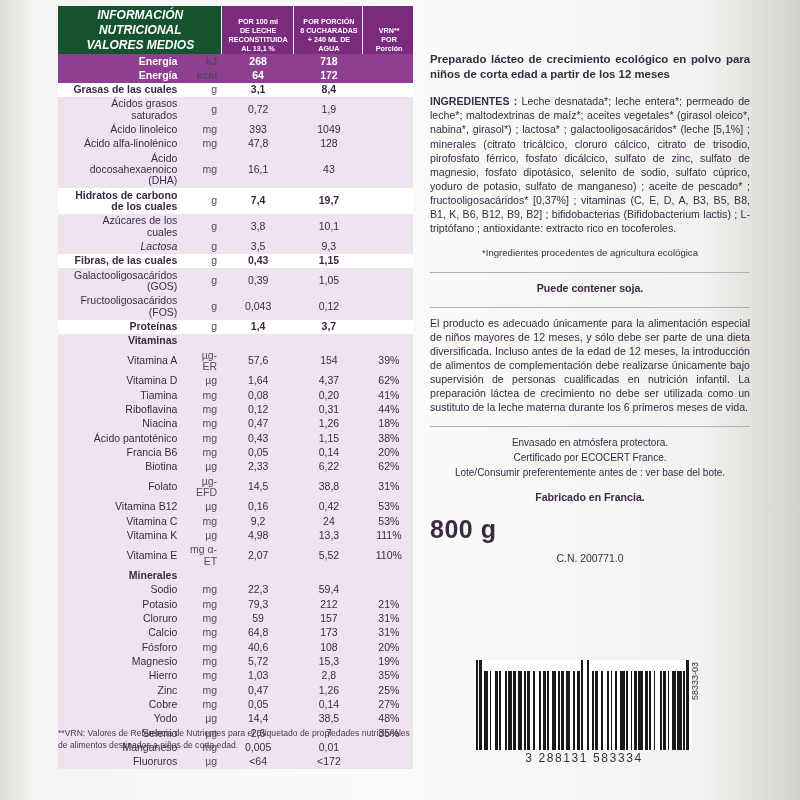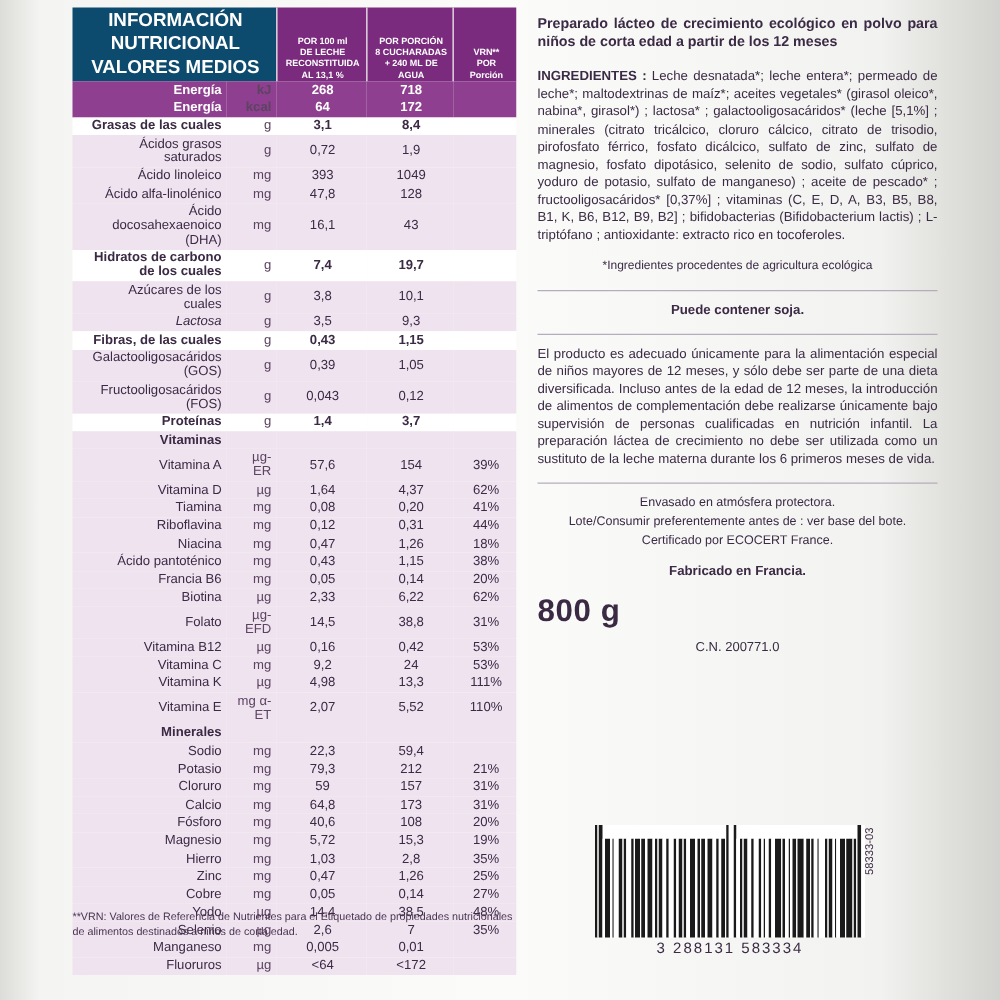--- a/index.html
+++ b/index.html
@@ -20,23 +20,24 @@
 
   
   .nutri{
     position:absolute;left:58px;top:6px;width:355px;
     font-size:10.5px;
     line-height:1.08;
   }
   .nutri table{border-collapse:collapse;width:100%;}
   .hdr-row td{vertical-align:bottom;padding:0;}
   .hdr-title{
-    background:#0c4a6e;color:#fff;text-align:center;
-    font-weight:bold;font-size:15px;padding:10px 4px 9px;line-height:1.25;
+    background:#14532d;color:#fff;text-align:center;
+    font-weight:bold;font-size:12px;padding:10px 4px 9px;line-height:1.25;
     width:180px;
+    font-style:italic;
   }
   .hdr-col{
     background:#7a2b7d;color:#fff;text-align:center;
     font-size:7.2px;font-weight:bold;padding:6px 3px;line-height:1.25;
     border-left:1px solid #efefed;
   }
   .hdr-col.c1{width:62px;}
   .hdr-col.c2{width:62px;}
   .hdr-col.c3{width:46px;}
 
@@ -58,21 +59,21 @@
   .footnote{
     position:absolute;left:58px;top:728px;width:360px;
     font-size:8.6px;color:#4a3550;line-height:1.35;
   }
 
   
   .right{
     position:absolute;left:430px;top:12px;width:320px;
     font-size:10.6px;line-height:1.33;color:#3b2a44;text-align:justify;
   }
-  .prod-title{font-weight:bold;font-size:11.4px;line-height:1.33;margin-bottom:12px;}
+  .prod-title{font-weight:bold;font-size:11.4px;line-height:1.33;margin-bottom:12px;margin-top:40px;}
   .ingredients{margin-bottom:10px;}
   .organic-note{font-size:9.6px;text-align:center;margin:12px 0 12px;}
   .soy{font-weight:bold;text-align:center;font-size:10.6px;margin:6px 0 12px;}
   .para{margin-bottom:12px;}
   .rule{border-top:1px solid #b7adba;margin:6px 0 8px;}
   .centered{text-align:center;font-size:10px;line-height:1.5;}
   .made{font-weight:bold;text-align:center;font-size:10.6px;margin-top:10px;}
   .weight{font-weight:bold;text-align:left;font-size:25px;margin-top:8px;letter-spacing:.5px;}
   .cn{text-align:center;font-size:10.4px;margin-top:6px;}
 
@@ -416,22 +417,22 @@
       <span class="bold">INGREDIENTES :</span>
       <span>Leche desnatada*; leche entera*; permeado de leche*; maltodextrinas de maíz*; aceites vegetales* (girasol oleico*, nabina*, girasol*) ; lactosa* ; galactooligosacáridos* (leche [5,1%] ; minerales (citrato tricálcico, cloruro cálcico, citrato de trisodio, pirofosfato férrico, fosfato dicálcico, sulfato de zinc, sulfato de magnesio, fosfato dipotásico, selenito de sodio, sulfato cúprico, yoduro de potasio, sulfato de manganeso) ; aceite de pescado* ; fructooligosacáridos* [0,37%] ; vitaminas (C, E, D, A, B3, B5, B8, B1, K, B6, B12, B9, B2] ; bifidobacterias (Bifidobacterium lactis) ; L-triptófano ; antioxidante: extracto rico en tocoferoles.</span>
     </div>
     <div class="organic-note">*Ingredientes procedentes de agricultura ecológica</div>
     <div class="rule"></div>
     <div class="soy">Puede contener soja.</div>
     <div class="rule"></div>
     <div class="para">El producto es adecuado únicamente para la alimentación especial de niños mayores de 12 meses, y sólo debe ser parte de una dieta diversificada. Incluso antes de la edad de 12 meses, la introducción de alimentos de complementación debe realizarse únicamente bajo supervisión de personas cualificadas en nutrición infantil. La preparación láctea de crecimiento no debe ser utilizada como un sustituto de la leche materna durante los 6 primeros meses de vida.</div>
     <div class="rule"></div>
     <div class="centered">Envasado en atmósfera protectora.</div>
+    <div class="centered">Certificado por ECOCERT France.</div>
     <div class="centered">Lote/Consumir preferentemente antes de : ver base del bote.</div>
-    <div class="centered">Certificado por ECOCERT France.</div>
     <div class="made">Fabricado en Francia.</div>
     <div class="weight">800 g</div>
     <div class="cn">C.N. 200771.0</div>
   </div>
 
   <div class="barcode-wrap">
     <div class="bars" id="bars">
         <span style="width: 1.55px; background: rgb(26, 26, 26);"></span>
         <span style="width: 1.55px; background: rgb(255, 255, 255);"></span>
         <span style="width: 3.1px; background: rgb(26, 26, 26);"></span>

